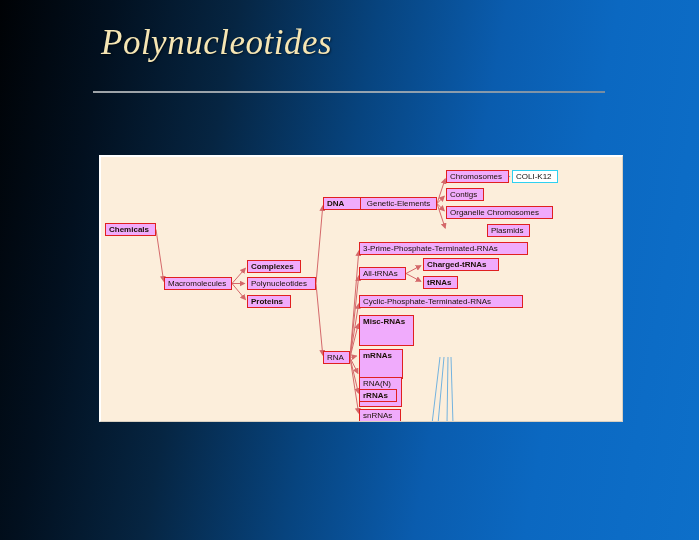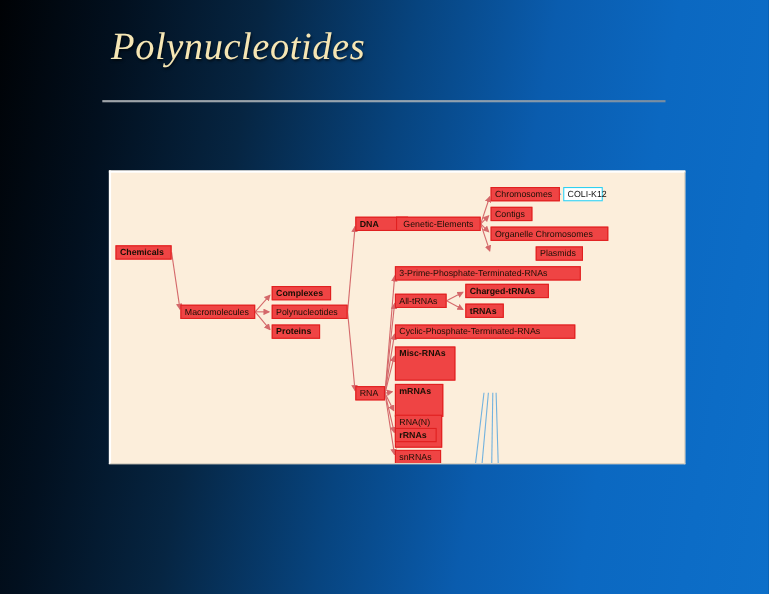--- a/index.html
+++ b/index.html
@@ -43,21 +43,21 @@
     border-right:1px solid #d8cfc0;
     border-bottom:1px solid #d8cfc0;
     box-sizing:border-box;
     overflow:hidden;
   }
   #panel-svg{position:absolute;left:0;top:0;}
   .node{
     position:absolute;
     box-sizing:border-box;
     border:1.5px solid #e02020;
-    background:#ef4444;
+    background:#f0abfc;
     color:#1a0f05;
     font-size:8px;
     line-height:1;
     padding:2px 3px 3px 3px;
     white-space:nowrap;
     font-family:"Liberation Sans",sans-serif;
   }
   .node.b{font-weight:bold;}
   .node.blue{border-color:#2fd0f0;background:#ffffff;color:#101010;}
   
@@ -115,21 +115,21 @@
       </svg>
     <div id="nodes">
         <div class="node b" style="left: 4px; top: 66px; width: 51px; height: 13px;">Chemicals</div>
         <div class="node" style="left: 63px; top: 120px; width: 68px; height: 13px;">Macromolecules</div>
         <div class="node b" style="left: 146px; top: 103px; width: 54px; height: 13px;">Complexes</div>
         <div class="node" style="left: 146px; top: 120px; width: 69px; height: 13px;">Polynucleotides</div>
         <div class="node b" style="left: 146px; top: 138px; width: 44px; height: 13px;">Proteins</div>
         <div class="node b" style="left: 222px; top: 40px; width: 48px; height: 13px;">DNA</div>
         <div class="node" style="left: 259px; top: 40px; width: 77px; height: 13px; text-align: center;">Genetic-Elements</div>
         <div class="node" style="left: 345px; top: 13px; width: 63px; height: 13px;">Chromosomes</div>
-        <div class="node blue" style="left: 411px; top: 13px; width: 36px; height: 13px;">COLI-K12</div>
+        <div class="node blue" style="left: 411px; top: 13px; width: 46px; height: 13px;">COLI-K12</div>
         <div class="node" style="left: 345px; top: 31px; width: 38px; height: 13px;">Contigs</div>
         <div class="node" style="left: 345px; top: 49px; width: 107px; height: 13px;">Organelle Chromosomes</div>
         <div class="node" style="left: 345px; top: 67px; width: 43px; height: 13px; margin-left: 41px;">Plasmids</div>
         <div class="node" style="left: 258px; top: 85px; width: 169px; height: 13px;">3-Prime-Phosphate-Terminated-RNAs</div>
         <div class="node" style="left: 258px; top: 110px; width: 47px; height: 13px;">All-tRNAs</div>
         <div class="node b" style="left: 322px; top: 101px; width: 76px; height: 13px;">Charged-tRNAs</div>
         <div class="node b" style="left: 322px; top: 119px; width: 35px; height: 13px;">tRNAs</div>
         <div class="node" style="left: 258px; top: 138px; width: 164px; height: 13px;">Cyclic-Phosphate-Terminated-RNAs</div>
         <div class="node b" style="left: 258px; top: 158px; width: 55px; height: 31px;">Misc-RNAs</div>
         <div class="node" style="left: 222px; top: 194px; width: 27px; height: 13px;">RNA</div>

